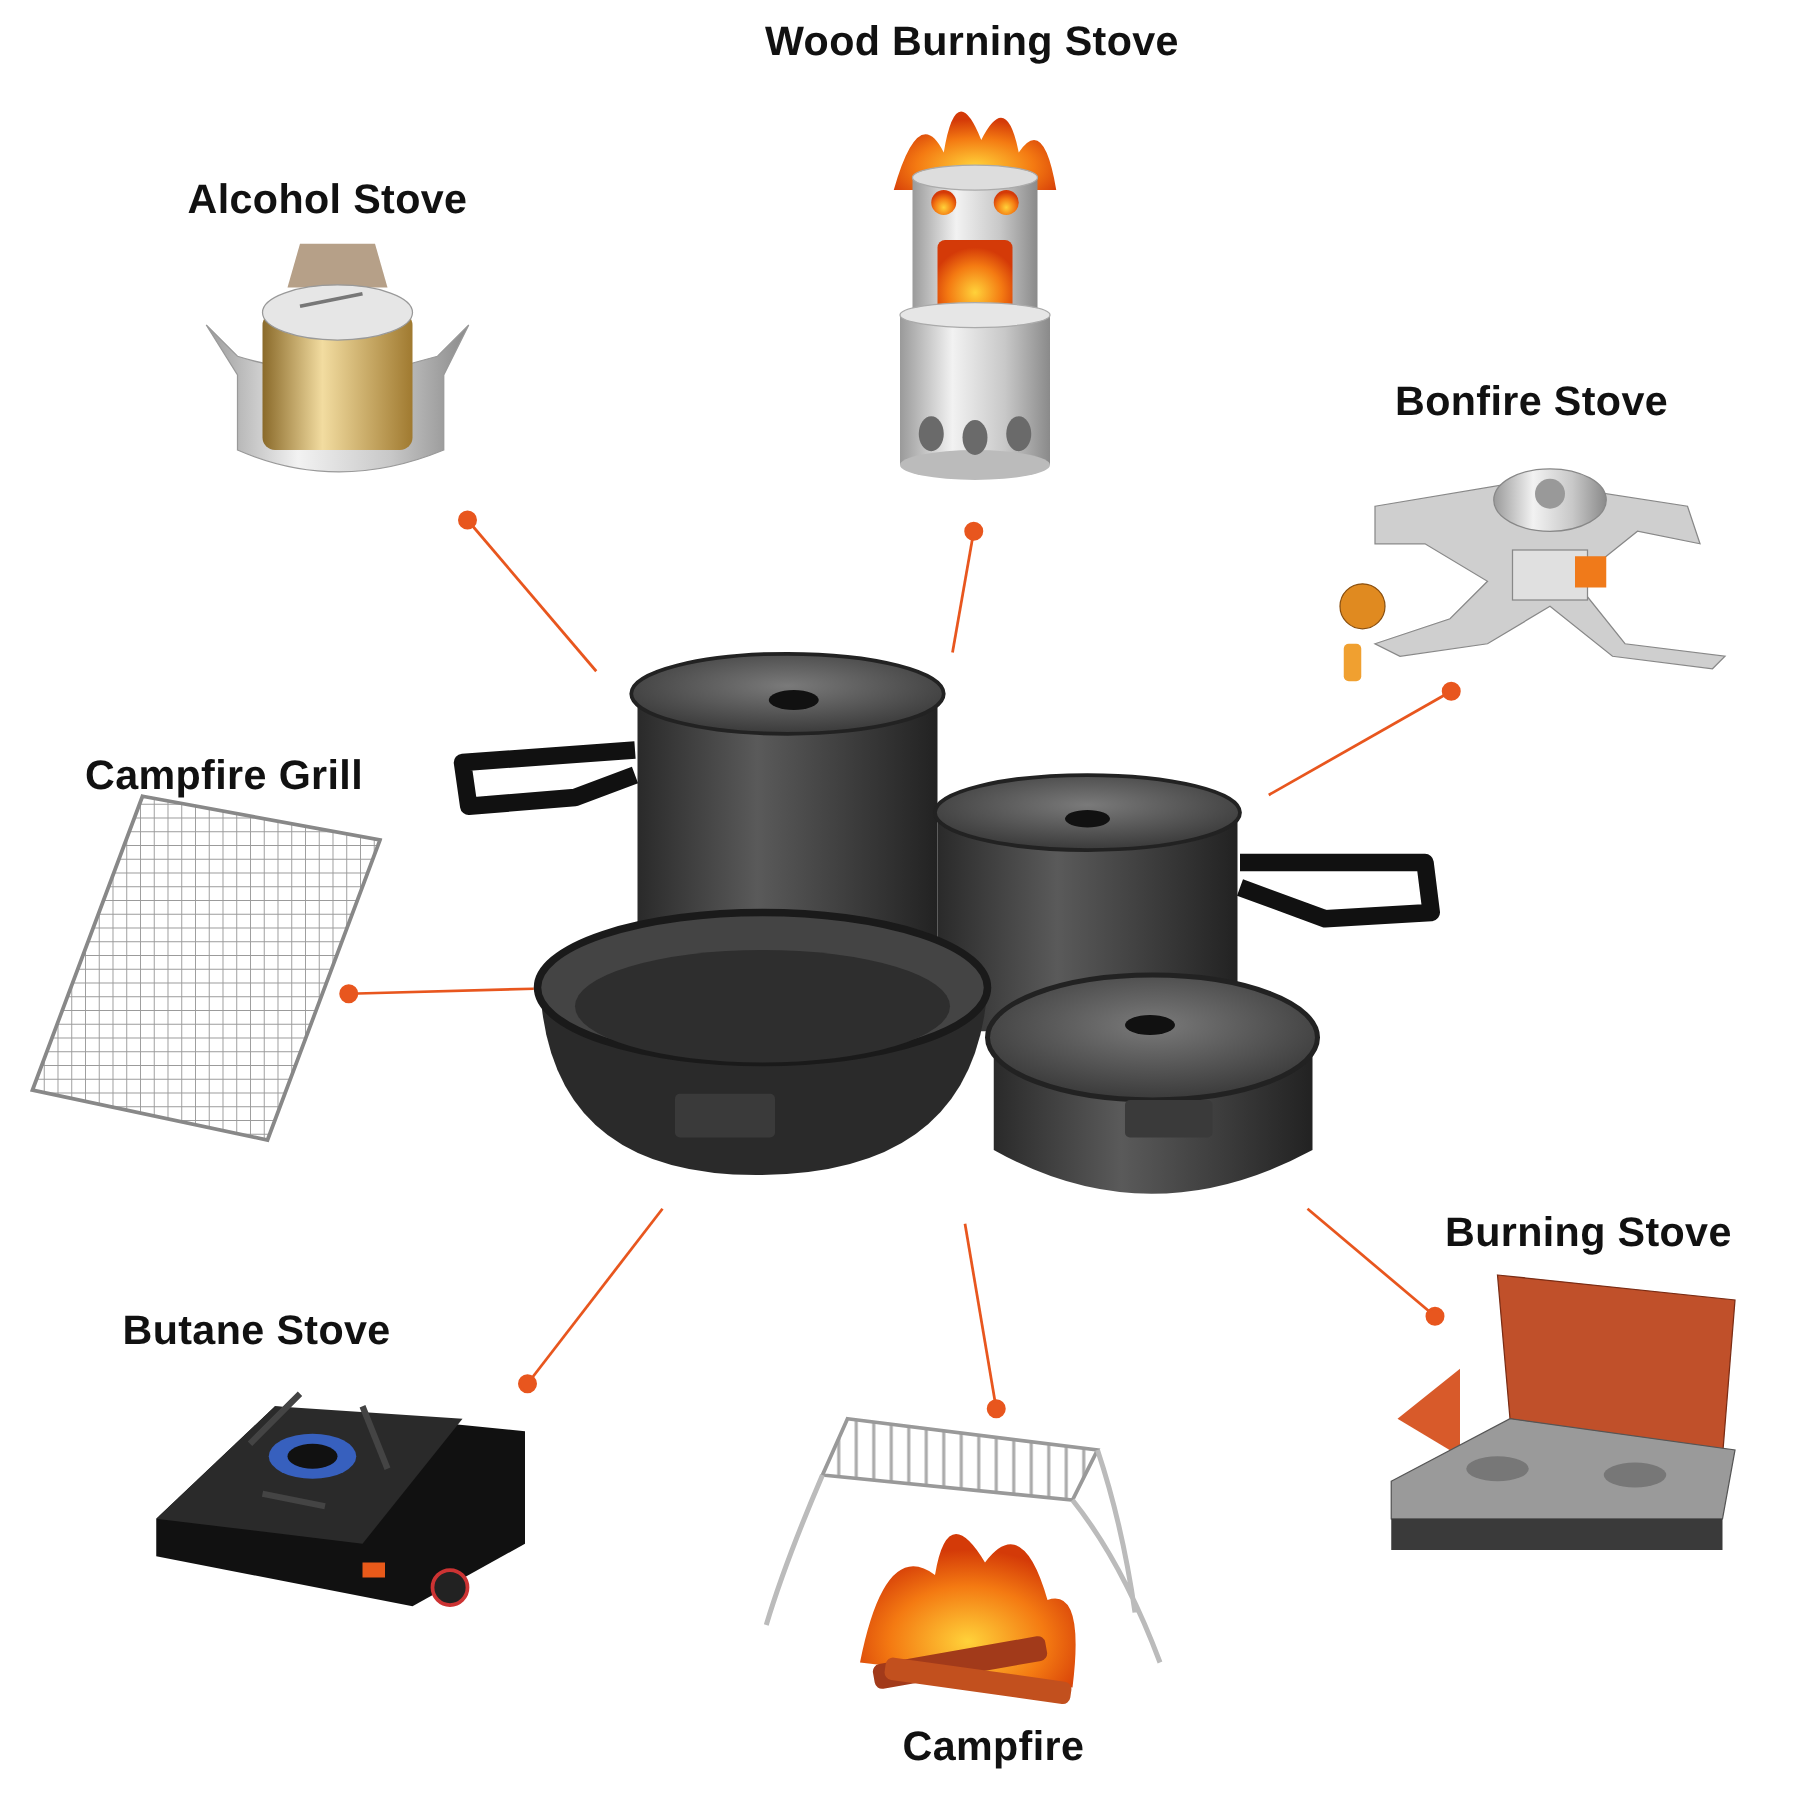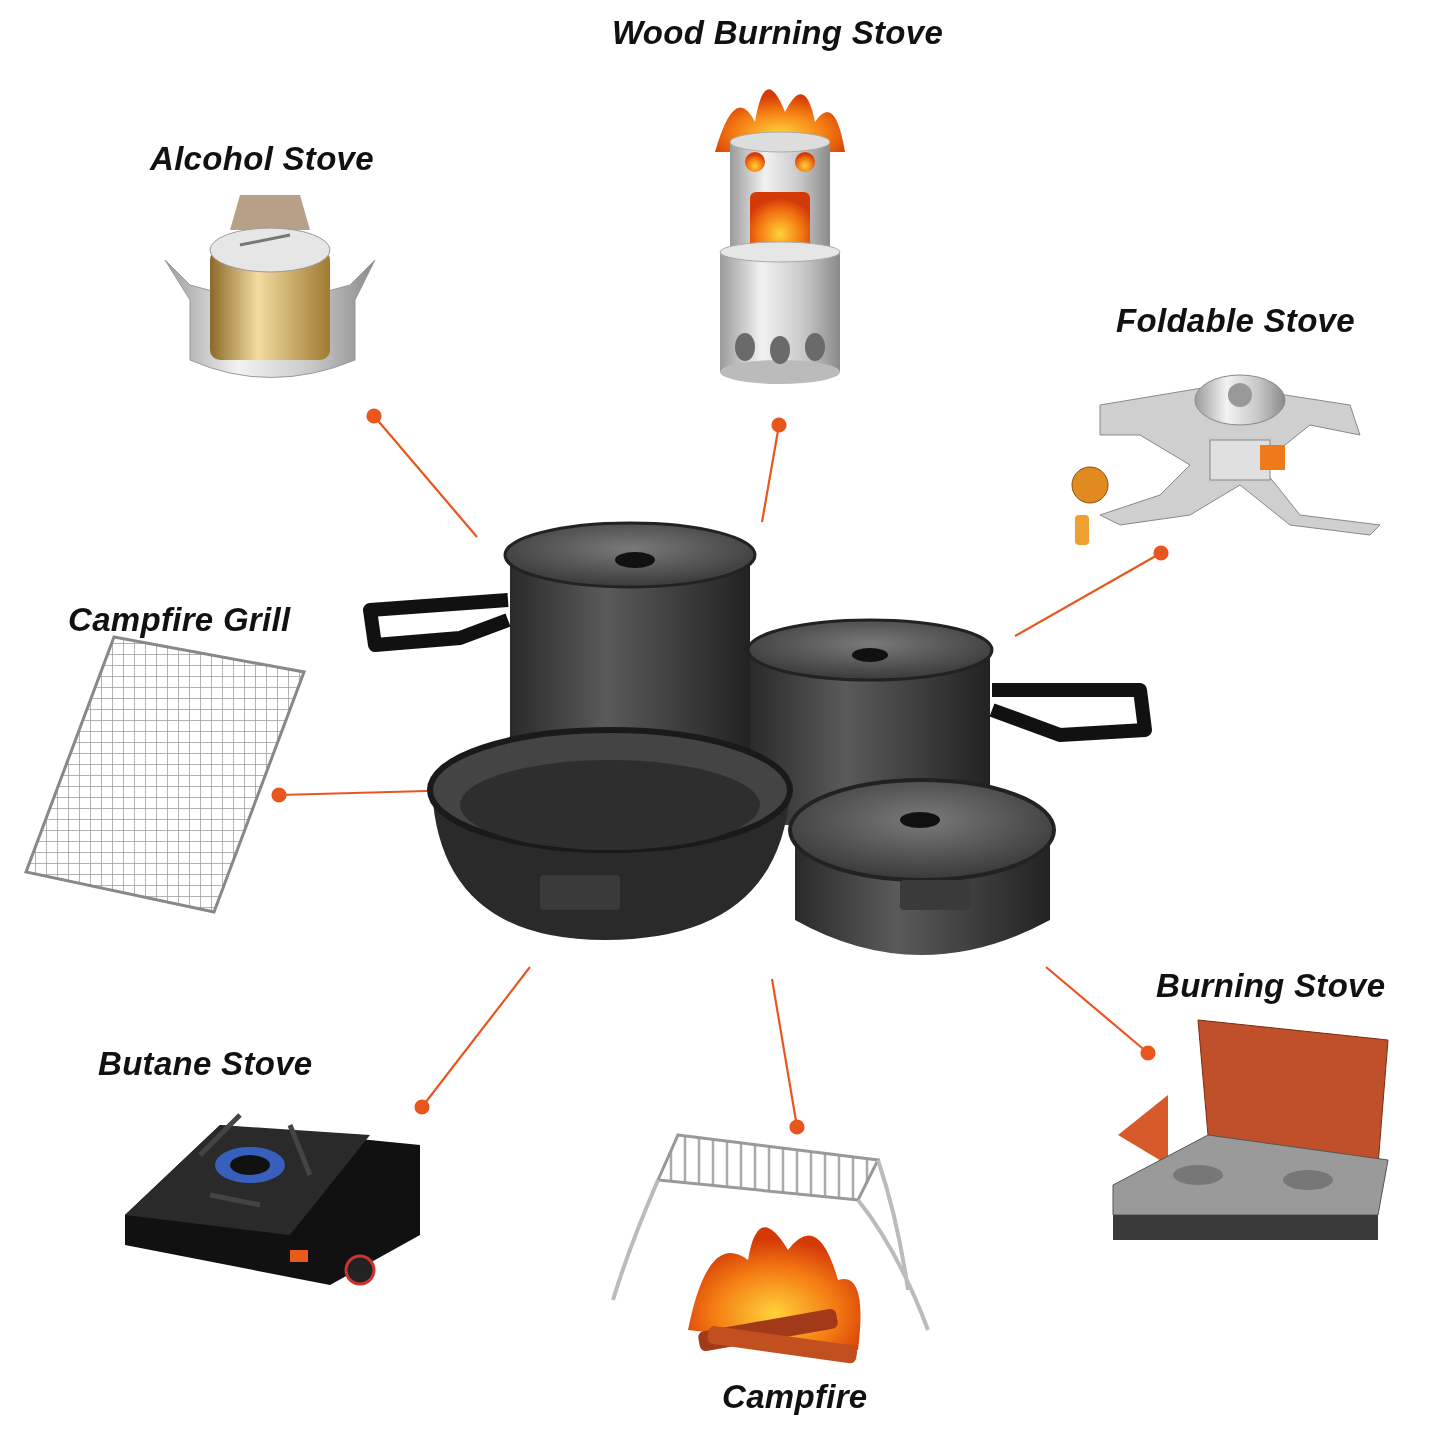--- a/index.html
+++ b/index.html
@@ -1,17 +1,17 @@
 <!DOCTYPE html>
 <html><head>
 <meta charset="utf-8">
 <style>
   html,body{margin:0;padding:0;background:#ffffff;}
   body{width:1445px;height:1445px;position:relative;overflow:hidden;font-family:"Liberation Sans",sans-serif;}
-  .label{position:absolute;font-family:"Liberation Sans",sans-serif;font-weight:bold;font-style:italic;font-size:33px;color:#111;white-space:nowrap;letter-spacing:0.3px;}
+  .label{position:absolute;font-family:"Liberation Sans",sans-serif;font-weight:bold;font-size:33px;color:#111;white-space:nowrap;letter-spacing:0.3px;}
   .item{position:absolute;}
   svg.lines{position:absolute;left:0;top:0;width:1445px;height:1445px;}
 </style>
 </head>
 <body>
 
 <svg class="lines" viewBox="0 0 1445 1445">
   <g id="conn" stroke="#e8561e" stroke-width="2.2" fill="#e8561e">
       <line x1="779" y1="425" x2="762" y2="522"></line>
       <circle cx="779" cy="425" r="6.5"></circle>
@@ -25,21 +25,21 @@
       <circle cx="422" cy="1107" r="6.5"></circle>
       <line x1="797" y1="1127" x2="772" y2="979"></line>
       <circle cx="797" cy="1127" r="6.5"></circle>
       <line x1="1148" y1="1053" x2="1046" y2="967"></line>
       <circle cx="1148" cy="1053" r="6.5"></circle>
     </g>
 </svg>
 
 <div class="label" style="left:612px;top:14px;">Wood Burning Stove</div>
 <div class="label" style="left:150px;top:128px;margin-top:12px;">Alcohol Stove</div>
-<div class="label" style="left:1116px;top:302px;">Foldable Stove</div>
+<div class="label" style="left:1116px;top:302px;">Bonfire Stove</div>
 <div class="label" style="left:68px;top:569px;margin-top:32px;">Campfire Grill</div>
 <div class="label" style="left:98px;top:1045px;text-align:center;">Butane Stove</div>
 <div class="label" style="left:722px;top:1378px;">Campfire</div>
 <div class="label" style="left:1156px;top:967px;">Burning Stove</div>
 
 <svg class="item" style="left:695px;top:62px" width="170" height="340" viewBox="0 0 170 340">
   <defs>
     <linearGradient id="steel" x1="0" x2="1">
         <stop offset="0" stop-color="#9a9a9a"></stop>
         <stop offset="0.35" stop-color="#f2f2f2"></stop>

